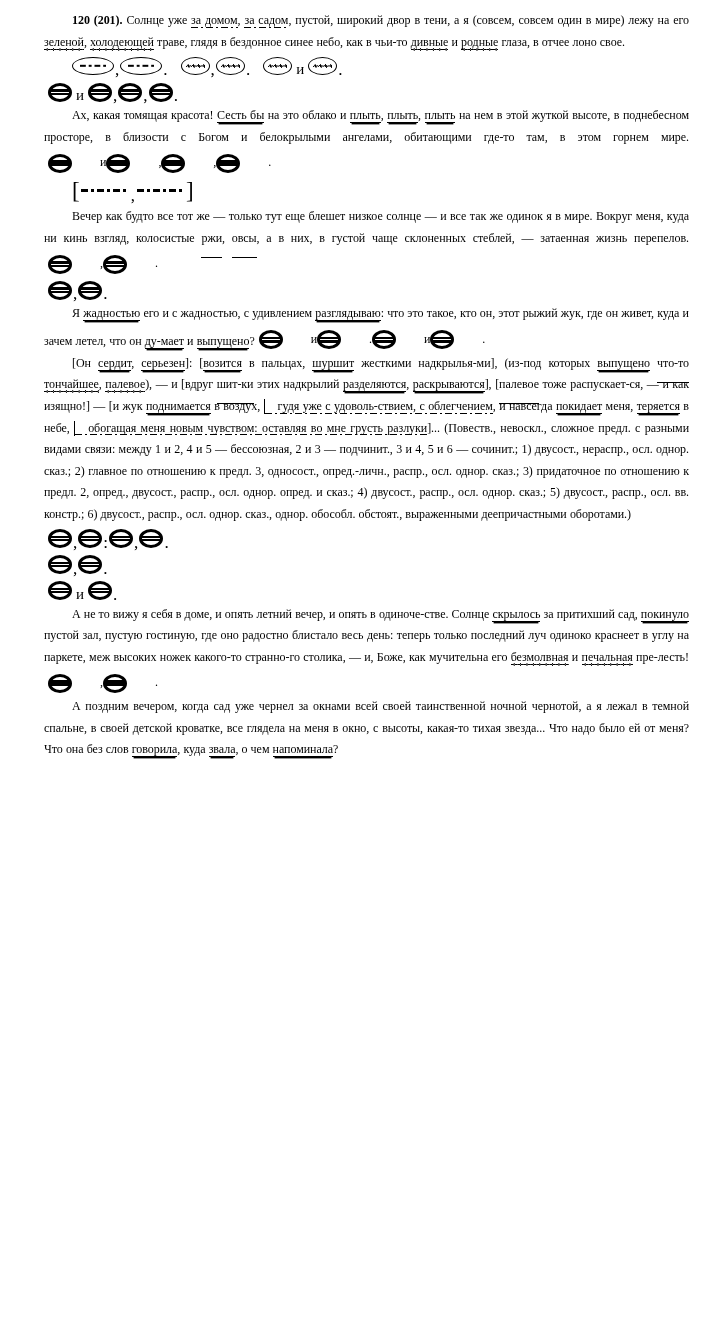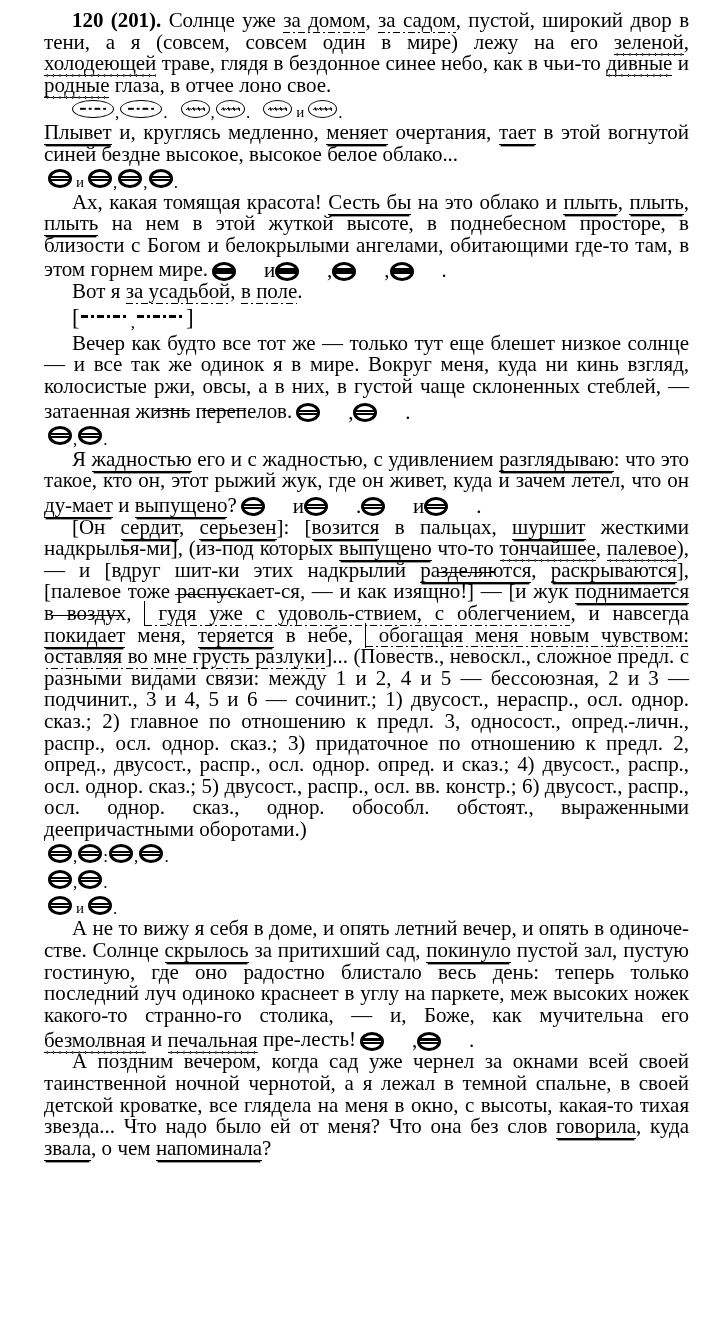--- a/index.html
+++ b/index.html
@@ -16,21 +16,21 @@
   }
   .page {
     box-sizing: border-box;
     width: 713px;
     height: 1342px;
     padding: 10px 24px 6px 44px;
     position: relative;
   }
   p.para {
     margin: 0;
-    font-size: 21px;
+    font-size: 12px;
     line-height: 21.6px;
     text-align: justify;
     text-indent: 28px;
     letter-spacing: -0.05px;
     word-spacing: 0.2px;
     hyphens: manual;
   }
   p.para.noindent { text-indent: 0; }
   .exnum { font-weight: bold; }
 
@@ -207,23 +207,20 @@
     <span class="sep">,</span>
     <span class="ell round"></span>
     <span class="sep">.</span>
     <span class="gap"></span>
     <span class="ell round"></span>
     <span class="konj">и</span>
     <span class="ell round"></span>
     <span class="sep">.</span>
   </div>
 
-  <p class="para noindent">
-    <span class="u-double">Плывет</span><span> и, круглясь медленно, </span><span class="u-double">меняет</span><span> очертания, </span><span class="u-double">тает</span><span> в этой вогнутой синей бездне высокое, высокое белое облако...</span>
-  </p>
 
   <div class="scheme" style="padding-left:4px">
     <span class="ell bold"></span>
     <span class="konj">и</span>
     <span class="ell bold"></span>
     <span class="sep">,</span>
     <span class="ell bold"></span>
     <span class="sep">,</span>
     <span class="ell bold"></span>
     <span class="sep">.</span>
@@ -235,23 +232,20 @@
         <span class="konj">и</span>
         <span class="ell bold"></span>
         <span class="sep">,</span>
         <span class="ell bold"></span>
         <span class="sep">,</span>
         <span class="ell bold"></span>
         <span class="sep">.</span>
       </span>
   </p>
 
-  <p class="para">
-    <span>Вот я </span><span class="u-dashdot">за усадьбой</span><span>, </span><span class="u-dashdot">в поле</span><span>.</span>
-  </p>
 
   <div class="brkscheme">
     <span class="bracket">[</span>
     <span class="dashdot"></span>
     <span class="comma">,</span>
     <span class="dashdot"></span>
     <span class="bracket">]</span>
   </div>
 
   <p class="para">

